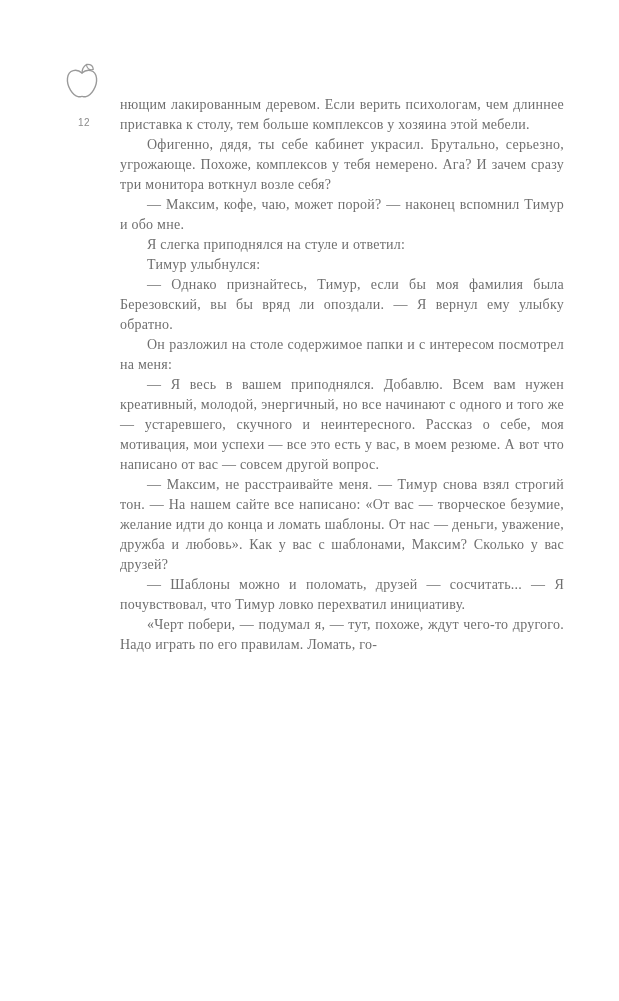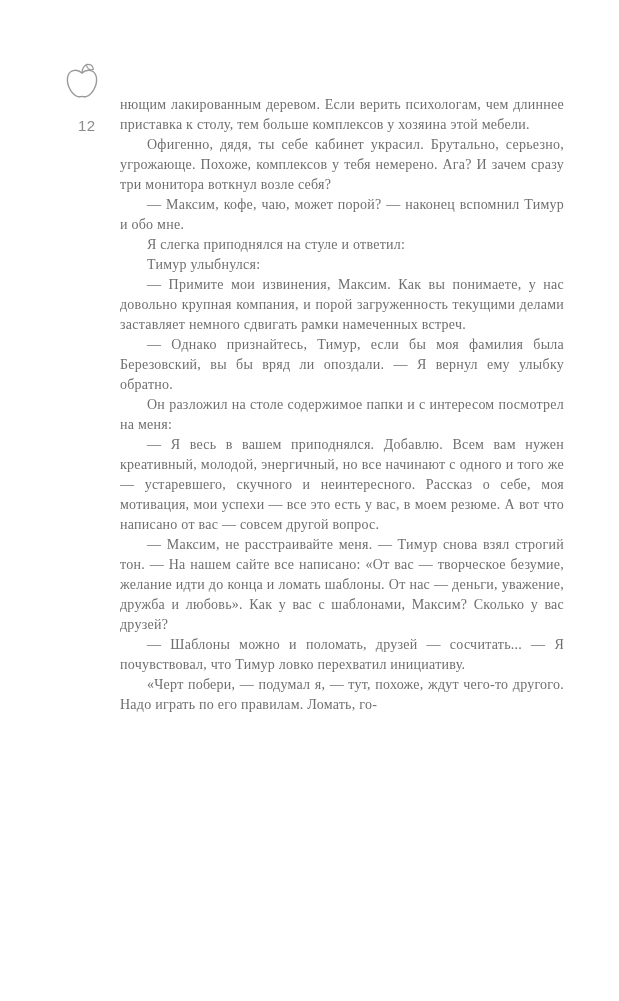--- a/index.html
+++ b/index.html
@@ -17,21 +17,21 @@
     left: 63px;
     top: 61px;
     width: 38px;
     height: 40px;
     display: block;
   }
   .page-number {
     position: absolute;
     left: 78px;
     top: 117px;
-    font-size: 15px;
+    font-size: 10px;
     color: #8b8b8b;
     font-family: "Liberation Sans", sans-serif;
     letter-spacing: 0.5px;
   }
   .text-block {
     position: absolute;
     left: 120px;
     top: 95px;
     width: 444px;
     font-size: 14px;
@@ -58,21 +58,20 @@
     </span>
     <div class="page-number">12</div>
   </div>
 
   <div class="text-block">
       <p class="para no-indent">нющим лакированным деревом. Если верить психологам, чем длиннее приставка к столу, тем больше комплексов у хозяина этой мебели.</p>
       <p class="para">Офигенно, дядя, ты себе кабинет украсил. Брутально, серьезно, угрожающе. Похоже, комплексов у тебя немерено. Ага? И зачем сразу три монитора воткнул возле себя?</p>
       <p class="para">— Максим, кофе, чаю, может порой? — наконец вспомнил Тимур и обо мне.</p>
       <p class="para">Я слегка приподнялся на стуле и ответил:</p>
       <p class="para">Тимур улыбнулся:</p>
-      <p class="para">— Примите мои извинения, Максим. Как вы понимаете, у нас довольно крупная компания, и порой загруженность текущими делами заставляет немного сдвигать рамки намеченных встреч.</p>
       <p class="para">— Однако признайтесь, Тимур, если бы моя фамилия была Березовский, вы бы вряд ли опоздали. — Я вернул ему улыбку обратно.</p>
       <p class="para">Он разложил на столе содержимое папки и с интересом посмотрел на меня:</p>
       <p class="para">— Я весь в вашем приподнялся. Добавлю. Всем вам нужен креативный, молодой, энергичный, но все начинают с одного и того же — устаревшего, скучного и неинтересного. Рассказ о себе, моя мотивация, мои успехи — все это есть у вас, в моем резюме. А вот что написано от вас — совсем другой вопрос.</p>
       <p class="para">— Максим, не расстраивайте меня. — Тимур снова взял строгий тон. — На нашем сайте все написано: «От вас — творческое безумие, желание идти до конца и ломать шаблоны. От нас — деньги, уважение, дружба и любовь». Как у вас с шаблонами, Максим? Сколько у вас друзей?</p>
       <p class="para">— Шаблоны можно и поломать, друзей — сосчитать... — Я почувствовал, что Тимур ловко перехватил инициативу.</p>
       <p class="para">«Черт побери, — подумал я, — тут, похоже, ждут чего-то другого. Надо играть по его правилам. Ломать, го-</p>
     </div>
 
 </div>
 

